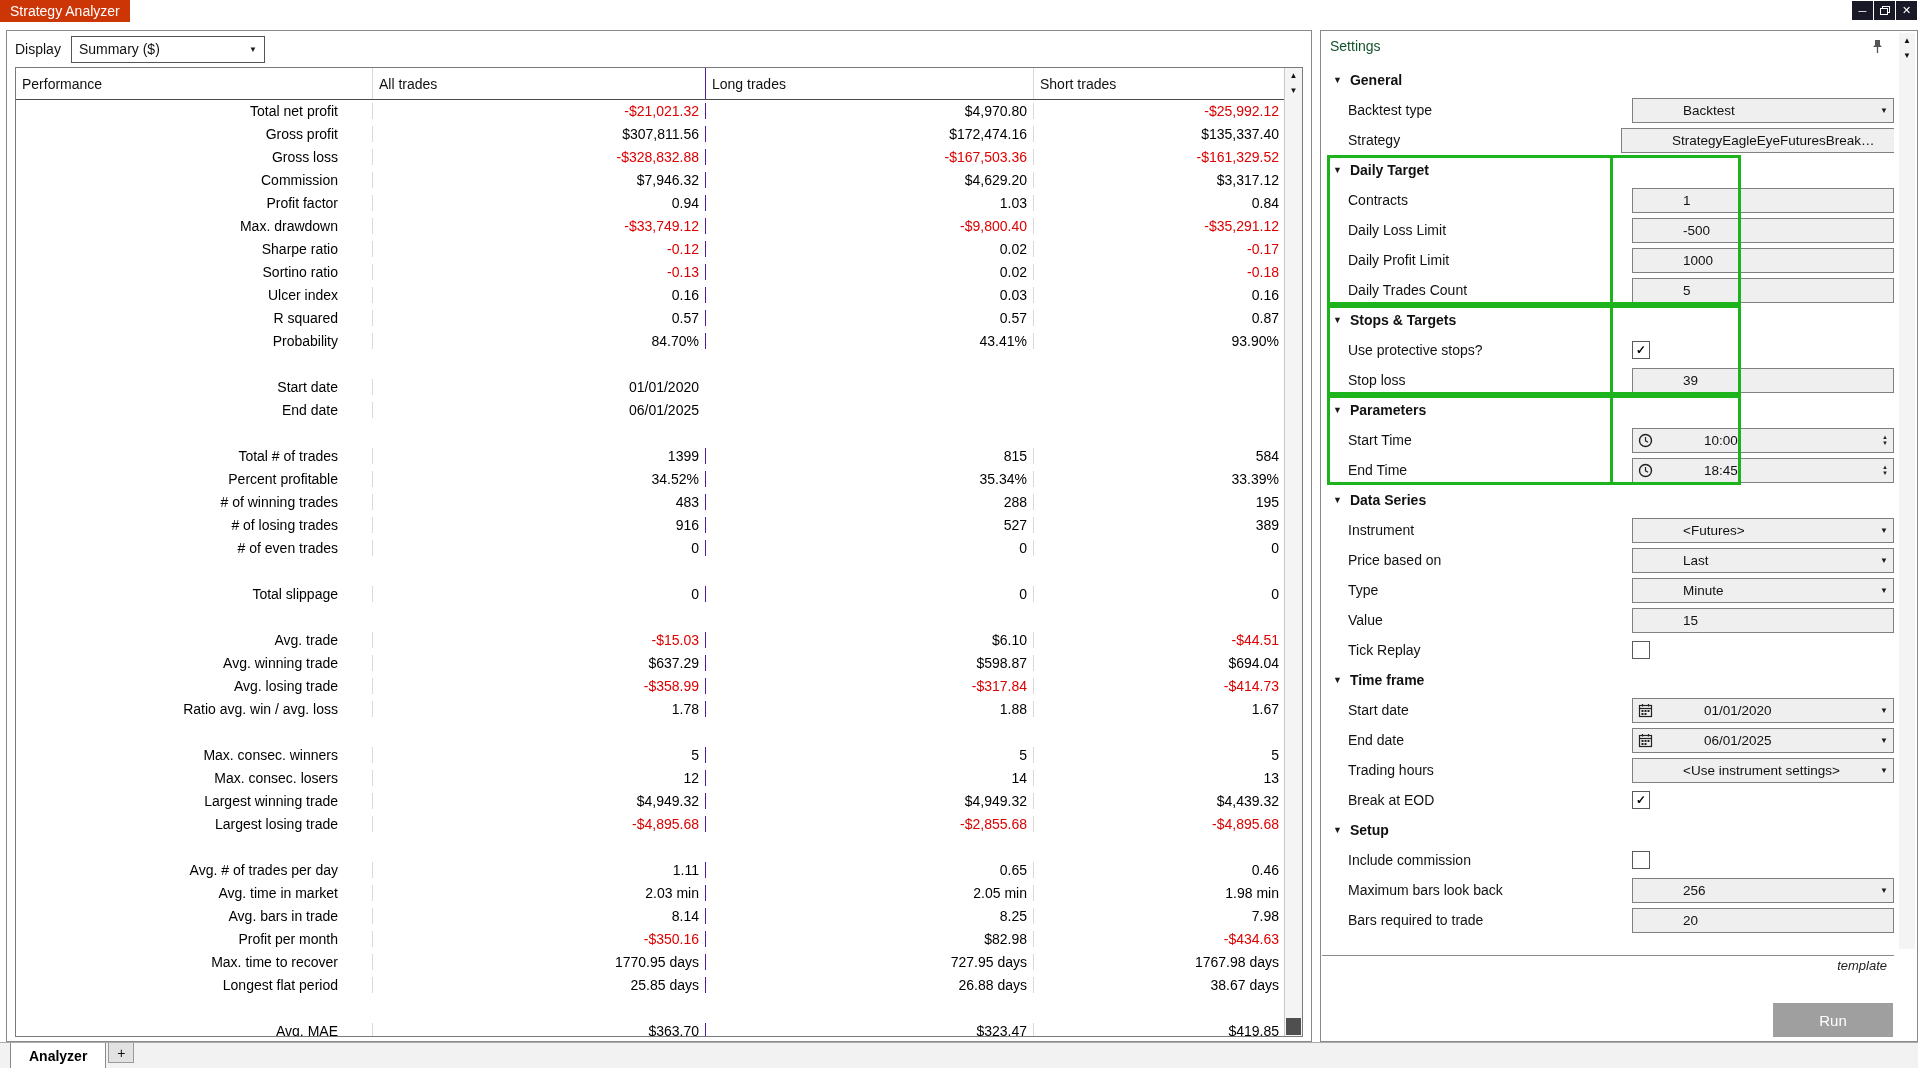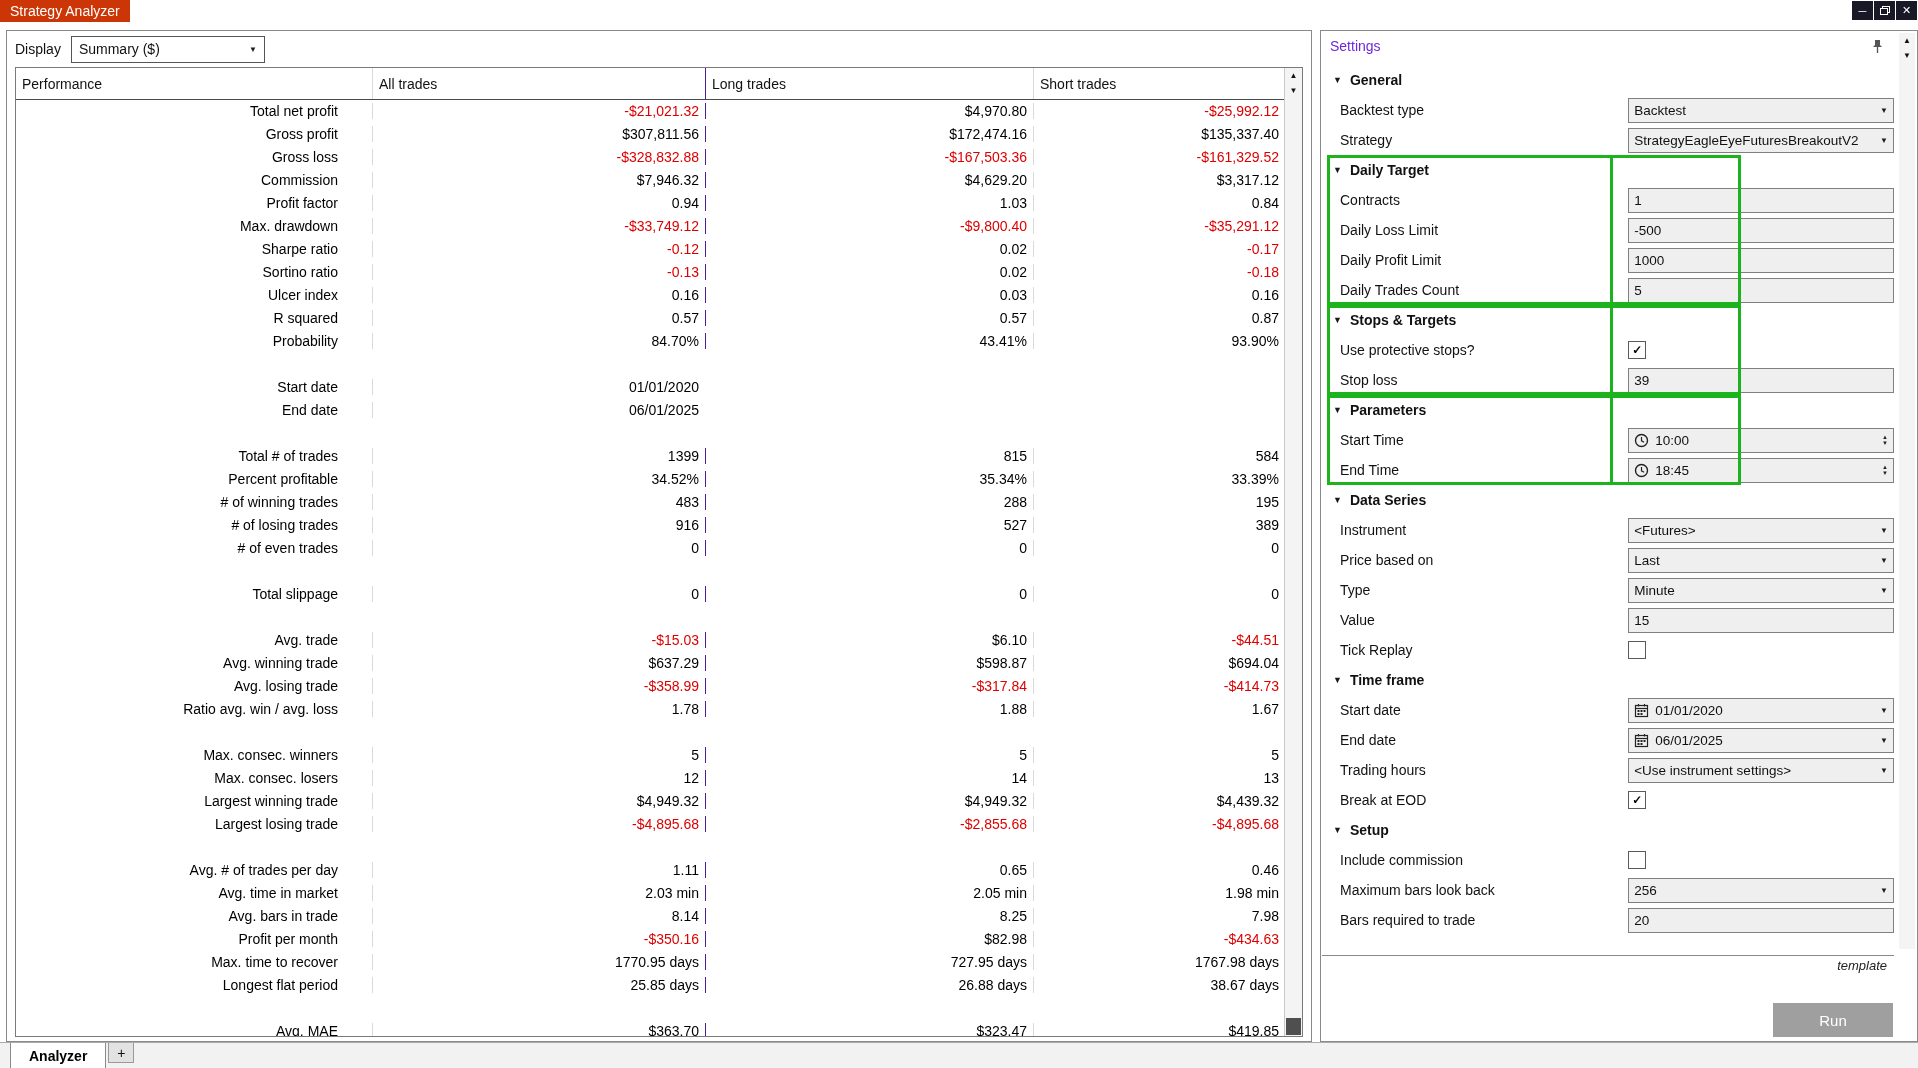--- a/index.html
+++ b/index.html
@@ -33,31 +33,31 @@
   .trows{position:absolute;left:0;right:0;top:31px;bottom:0;overflow:hidden;text-align:right;}
   .trow{display:flex;height:23px;align-items:center;font-size:14px;color:#000;padding-right:17px;}
   .neg{color:var(--neg,#dd0000);}
 
   .tscroll{position:absolute;top:0;right:0;bottom:0;width:17px;background:#f4f4f4;border-left:1px solid #c8c8c8;}
   .scroll-btn{height:15px;display:flex;align-items:center;justify-content:center;font-size:8px;color:#111;}
   .tthumb{position:absolute;left:1px;right:1px;bottom:1px;height:17px;background:#4f4f4f;}
 
   
   .right-panel{position:absolute;left:1320px;top:30px;width:596px;height:1010px;border:1px solid #8a8a8a;background:#fff;}
-  .settings-header{position:absolute;left:0;top:0;right:20px;height:30px;display:flex;align-items:center;padding:0 9px;font-size:14px;color:#6d28d9;}
+  .settings-header{position:absolute;left:0;top:0;right:20px;height:30px;display:flex;align-items:center;padding:0 9px;font-size:14px;color:#14532d;}
   .pin{margin-left:auto;margin-right:4px;}
   .settings-body{position:absolute;left:1px;top:30px;width:572px;height:890px;overflow:hidden;border-bottom:1px solid #8a8a8a;padding-top:4px;}
   .section{position:relative;}
   .sec-header{height:30px;display:flex;align-items:center;gap:8px;padding-left:11px;font-weight:bold;font-size:14px;color:#111;}
   .tri{font-size:9px;color:#1a1a1a;}
   .srow{height:30px;display:flex;align-items:center;}
-  .slabel{width:296px;padding-left:18px;font-size:14px;color:#111;white-space:nowrap;overflow:hidden;}
+  .slabel{width:296px;padding-left:26px;font-size:14px;color:#111;white-space:nowrap;overflow:hidden;}
   .sctl-wrap{width:273px;display:flex;align-items:center;}
   .ctl{width:100%;height:23px;border:1px solid #808080;background:#efefef;display:flex;align-items:center;gap:6px;padding:0 5px;font-size:13.5px;color:#111;white-space:nowrap;}
-  .ctl-text{overflow:hidden;text-overflow:ellipsis;}
+  .ctl-text{overflow:hidden;text-overflow:ellipsis;margin-left:45px;}
   .ctl-icon{flex:0 0 auto;}
   .spin{margin-left:auto;display:flex;flex-direction:column;align-items:center;}
   .spin span{font-size:6px;line-height:6px;color:#222;}
   .checkbox{width:16px;height:16px;border:1px solid #5a5a5a;background:#fff;display:flex;align-items:center;justify-content:center;
     font-size:12px;font-weight:bold;color:#000;line-height:1;}
   .hl-box{position:absolute;left:5px;top:0;bottom:0;width:408px;border:3px solid var(--hl,#1cb31c);pointer-events:none;z-index:3;}
   .hl-div{position:absolute;left:288px;top:2px;bottom:2px;width:3px;background:var(--hl,#1cb31c);pointer-events:none;z-index:3;}
 
   .template-row{position:absolute;top:922px;right:30px;height:24px;display:flex;align-items:center;}
   .template-link{font-style:italic;font-size:13px;color:#222;cursor:default;}

